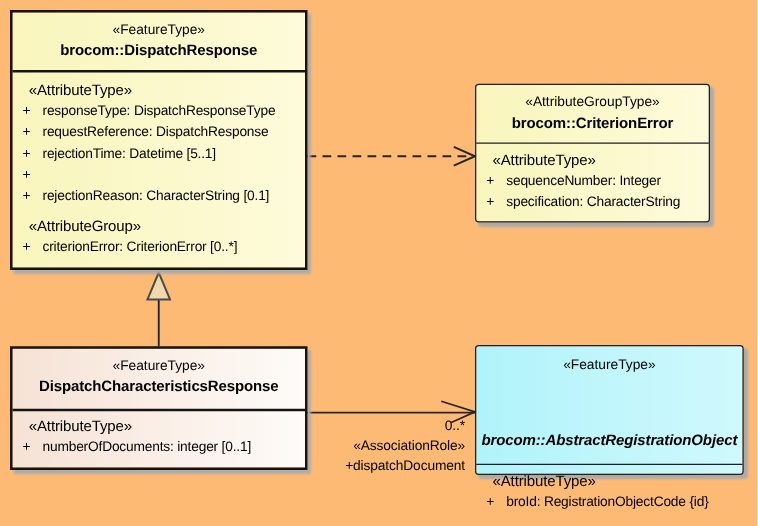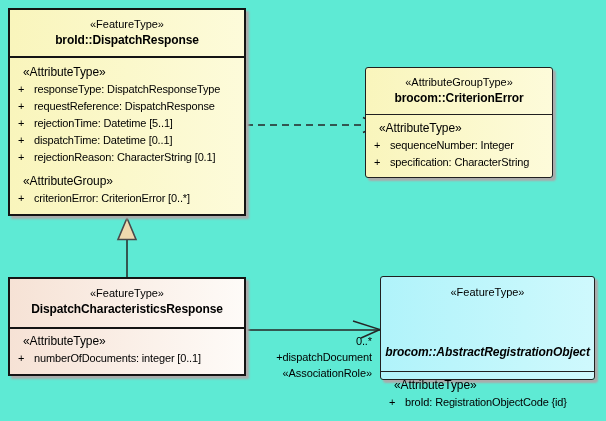--- a/index.html
+++ b/index.html
@@ -1,24 +1,24 @@
 <!DOCTYPE html>
 <html><head>
 <meta charset="utf-8">
 <style>
   html,body{margin:0;padding:0;background:#ffffff;}
   .canvas{
-    position:relative;width:606px;height:421px;background:#5eead4;
+    position:relative;width:606px;height:421px;background:#fdba74;
     font-family:"Liberation Sans",sans-serif;color:#000;overflow:hidden;
   }
   .uml-box{position:absolute;box-sizing:border-box;}
   .shadow{box-shadow:3px 3px 2px #ABABAB;}
   .b1{left:8px;top:8px;width:238px;height:208px;border:2px solid #141414;
       background:linear-gradient(90deg,#F9F5BC,#FDFBDA);}
-  .b2{left:365px;top:67px;width:188px;height:111px;border:1px solid #202020;border-radius:3px;
+  .b2{left:380px;top:67px;width:188px;height:111px;border:1px solid #202020;border-radius:3px;
       background:linear-gradient(90deg,#F9F5BC,#FDFBDA);}
   .b3{left:8px;top:277px;width:238px;height:99px;border:2px solid #141414;
       background:linear-gradient(90deg,#F6E2D5,#FEFBF8);}
   .b4{left:380px;top:276px;width:215px;height:104px;border:1px solid #202020;border-radius:3px;
       background:linear-gradient(90deg,#B0F3FA,#CFF9FD);}
   .hdr{text-align:center;}
   .b1 .hdr{padding:6px 2px 8px;border-bottom:2px solid #141414;}
   .b2 .hdr{padding:6px 2px 8px;border-bottom:1px solid #202020;}
   .b3 .hdr{padding:6px 2px 10px;border-bottom:2px solid #141414;}
   .b4 .hdr{padding:7px 2px 11px;border-bottom:1px solid #202020;}
@@ -58,39 +58,38 @@
 
     <g>
       <line x1="246" y1="330" x2="380" y2="330" stroke="#262626" stroke-width="1.4"></line>
       <polyline points="353,321 380,329.5 361,338" fill="none" stroke="#262626" stroke-width="1.4"></polyline>
     </g>
   </svg>
 
   <div class="uml-box shadow b1">
     <div class="hdr">
       <div class="stereo">«FeatureType»</div>
-      <div class="cname">broId::DispatchResponse</div>
+      <div class="cname">brocom::DispatchResponse</div>
     </div>
     <div class="bbody">
       <div class="sect">«AttributeType»</div>
       <div class="row">
         <span class="vis">+</span>
         <span>responseType: DispatchResponseType</span>
       </div>
       <div class="row">
         <span class="vis">+</span>
         <span>requestReference: DispatchResponse</span>
       </div>
       <div class="row">
         <span class="vis">+</span>
         <span>rejectionTime: Datetime [5..1]</span>
       </div>
       <div class="row">
         <span class="vis">+</span>
-        <span>dispatchTime: Datetime [0..1]</span>
       </div>
       <div class="row">
         <span class="vis">+</span>
         <span>rejectionReason: CharacterString [0.1]</span>
       </div>
       <div class="sect grp">«AttributeGroup»</div>
       <div class="row">
         <span class="vis">+</span>
         <span>criterionError: CriterionError [0..*]</span>
       </div>
@@ -138,17 +137,17 @@
       <div class="sect">«AttributeType»</div>
       <div class="row">
         <span class="vis">+</span>
         <span>broId: RegistrationObjectCode {id}</span>
       </div>
     </div>
   </div>
 
   <div class="edge-labels">
     <span>0..*</span>
+    <span>«AssociationRole»</span>
     <span>+dispatchDocument</span>
-    <span>«AssociationRole»</span>
   </div>
 
 </div>
 
 </body></html>

